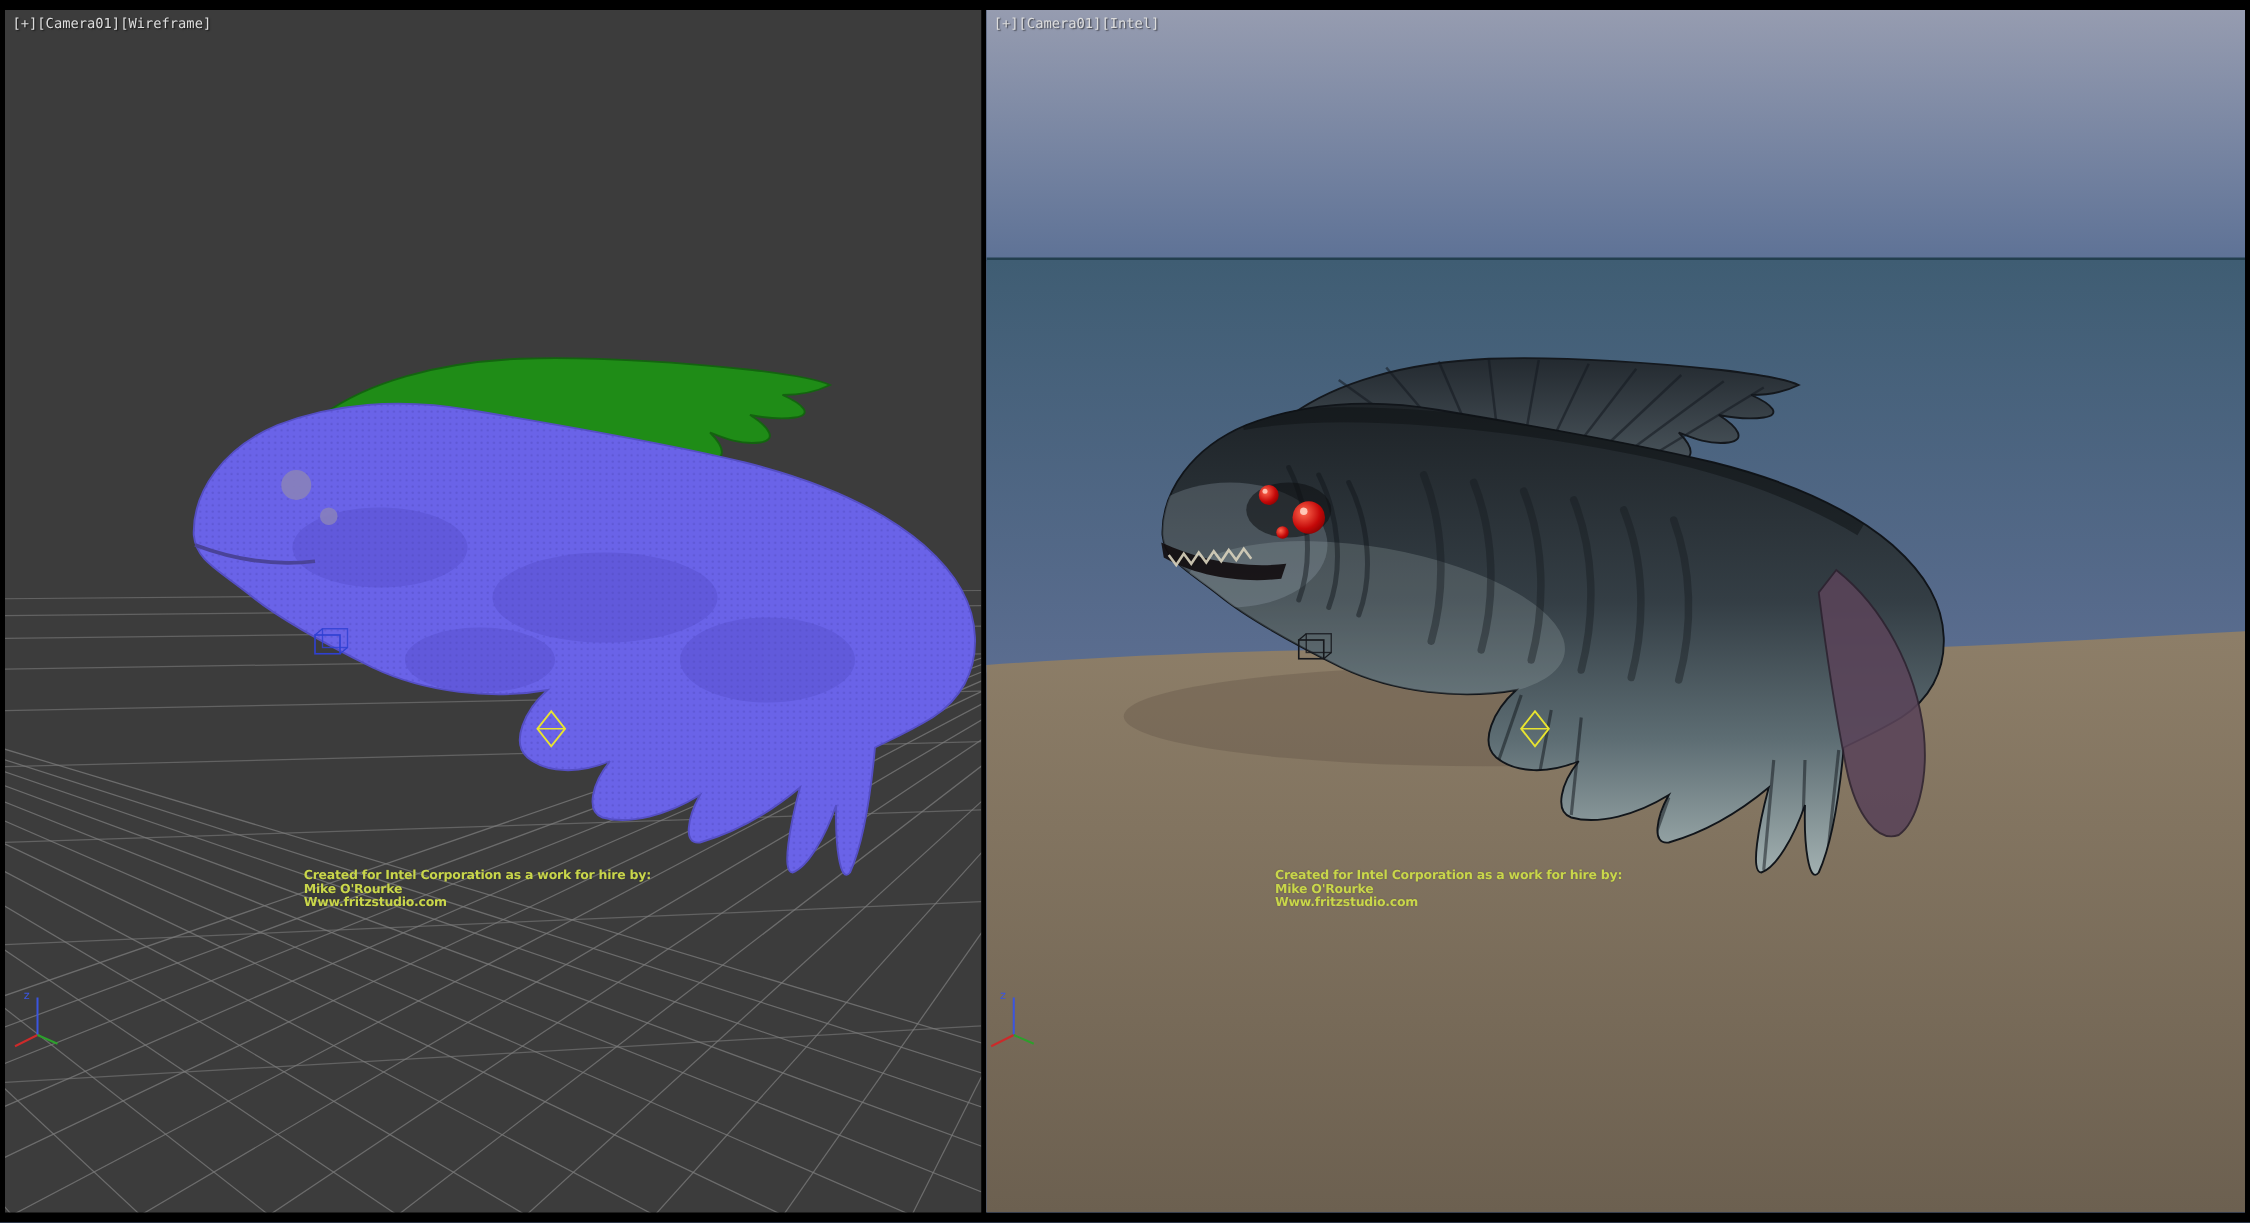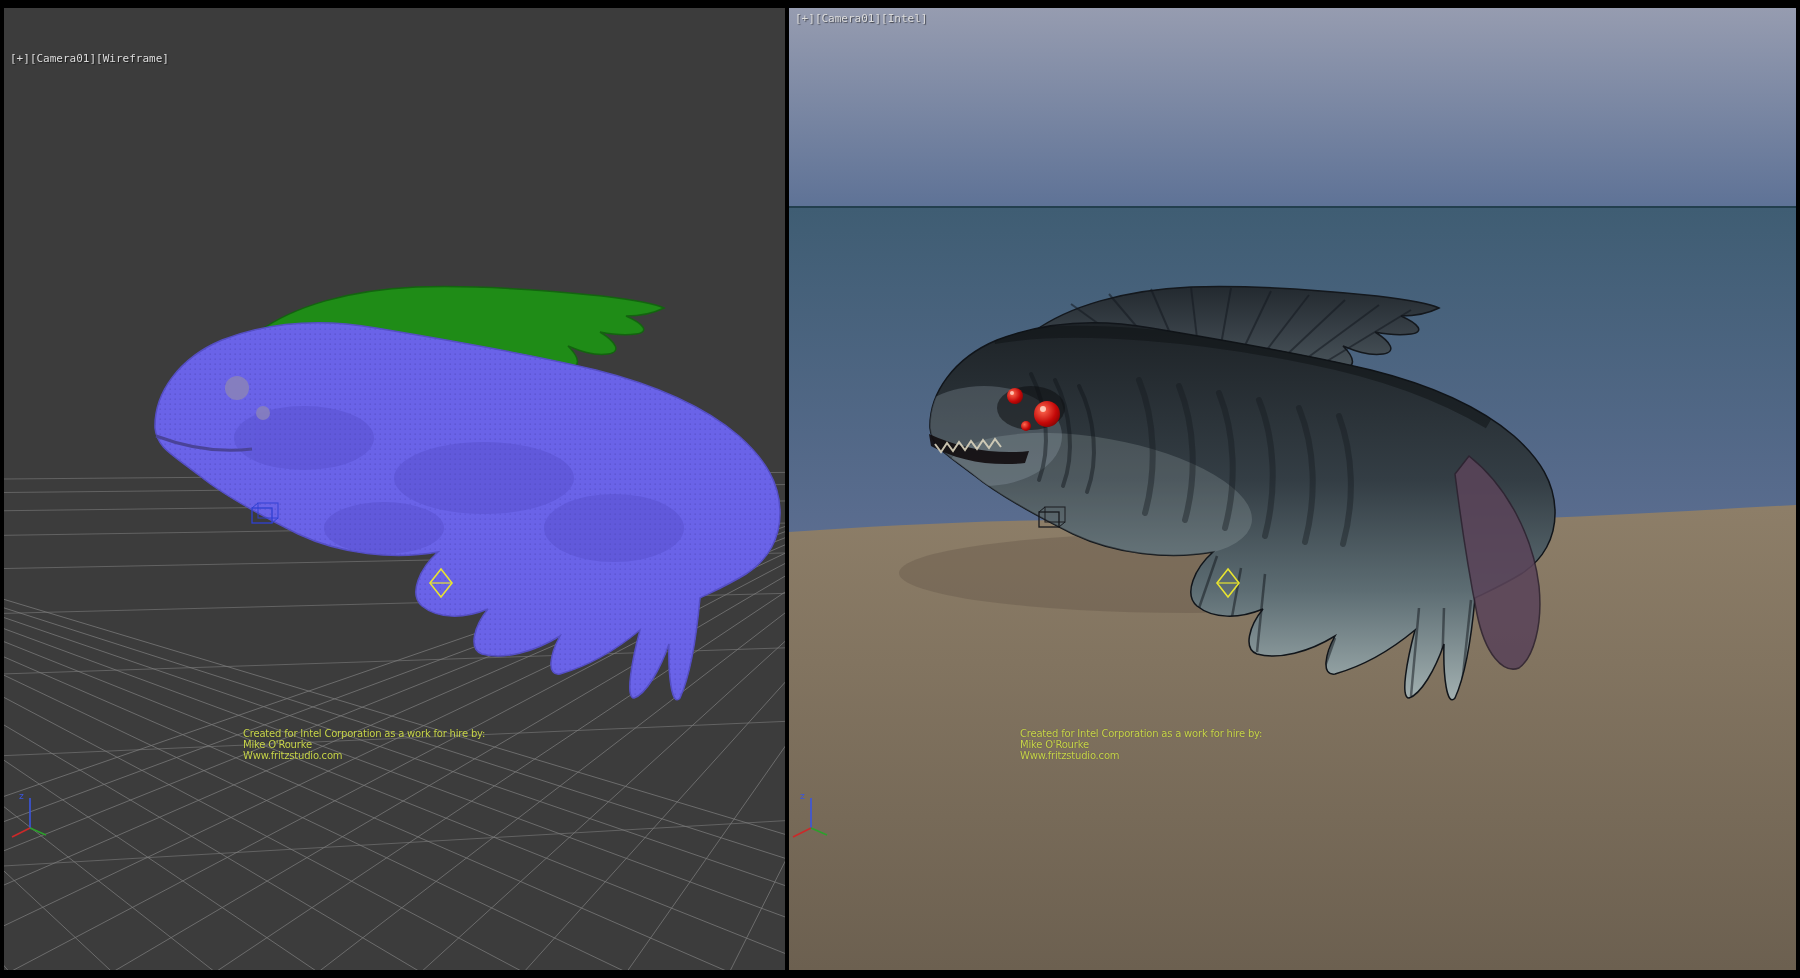--- a/index.html
+++ b/index.html
@@ -6,22 +6,22 @@
   body{width:1800px;height:978px;background:#000;position:relative;overflow:hidden;
        font-family:"DejaVu Sans",sans-serif;}
   .viewport{position:absolute;top:8px;height:962px;overflow:hidden;}
   #vp-left{left:4px;width:781px;background:#3c3c3c;}
   #vp-right{left:789px;width:1007px;background:#5e7296;}
   .canvas{position:absolute;left:0;top:0;width:100%;height:100%;display:block;}
   .vplabel{position:absolute;top:4px;left:6px;z-index:5;
            font-family:"DejaVu Sans Mono",monospace;font-size:11px;letter-spacing:0px;
            text-shadow:1px 1px 1px rgba(0,0,0,.55);user-select:none;}
   .vplabel span{cursor:pointer;}
-  .credit{position:absolute;z-index:4;font-size:10px;line-height:11px;font-weight:400;
-          letter-spacing:-0.2px;text-shadow:0 0 1px rgba(0,0,0,.35);white-space:nowrap;margin-top:33px;}
+  .credit{position:absolute;z-index:4;font-size:10px;line-height:11px;font-weight:700;
+          letter-spacing:-0.2px;text-shadow:0 0 1px rgba(0,0,0,.35);white-space:nowrap;}
   #vp-left .credit{left:239px;top:687px;}
   #vp-right .credit{left:231px;top:687px;}
 </style>
 </head>
 <body>
 
 <div class="viewport" id="vp-left">
 
   <svg class="canvas" viewBox="0 0 781 962">
     <defs>
@@ -142,21 +142,21 @@
     </g>
 
     <g stroke-width="1.6">
       <line x1="26" y1="820" x2="26" y2="790" stroke="#3a55e0"></line>
       <line x1="26" y1="820" x2="8" y2="829" stroke="#cc2a2a"></line>
       <line x1="26" y1="820" x2="42" y2="827" stroke="#2ca02c"></line>
       <text x="15" y="791" font-size="9" stroke="none" fill="#3a55e0">z</text>
     </g>
   </svg>
 
-  <div class="vplabel" style="color: rgb(220, 220, 220); margin-top: 40px;">
+  <div class="vplabel" style="color: rgb(220, 220, 220);">
     <span>[+]</span><span>[Camera01]</span><span>[Wireframe]</span>
   </div>
 
   <div class="credit" style="color: rgb(201, 214, 75);">
     <div>Created for Intel Corporation as a work for hire by:</div>
     <div>Mike O'Rourke</div>
     <div>Www.fritzstudio.com</div>
   </div>
 </div>
 

